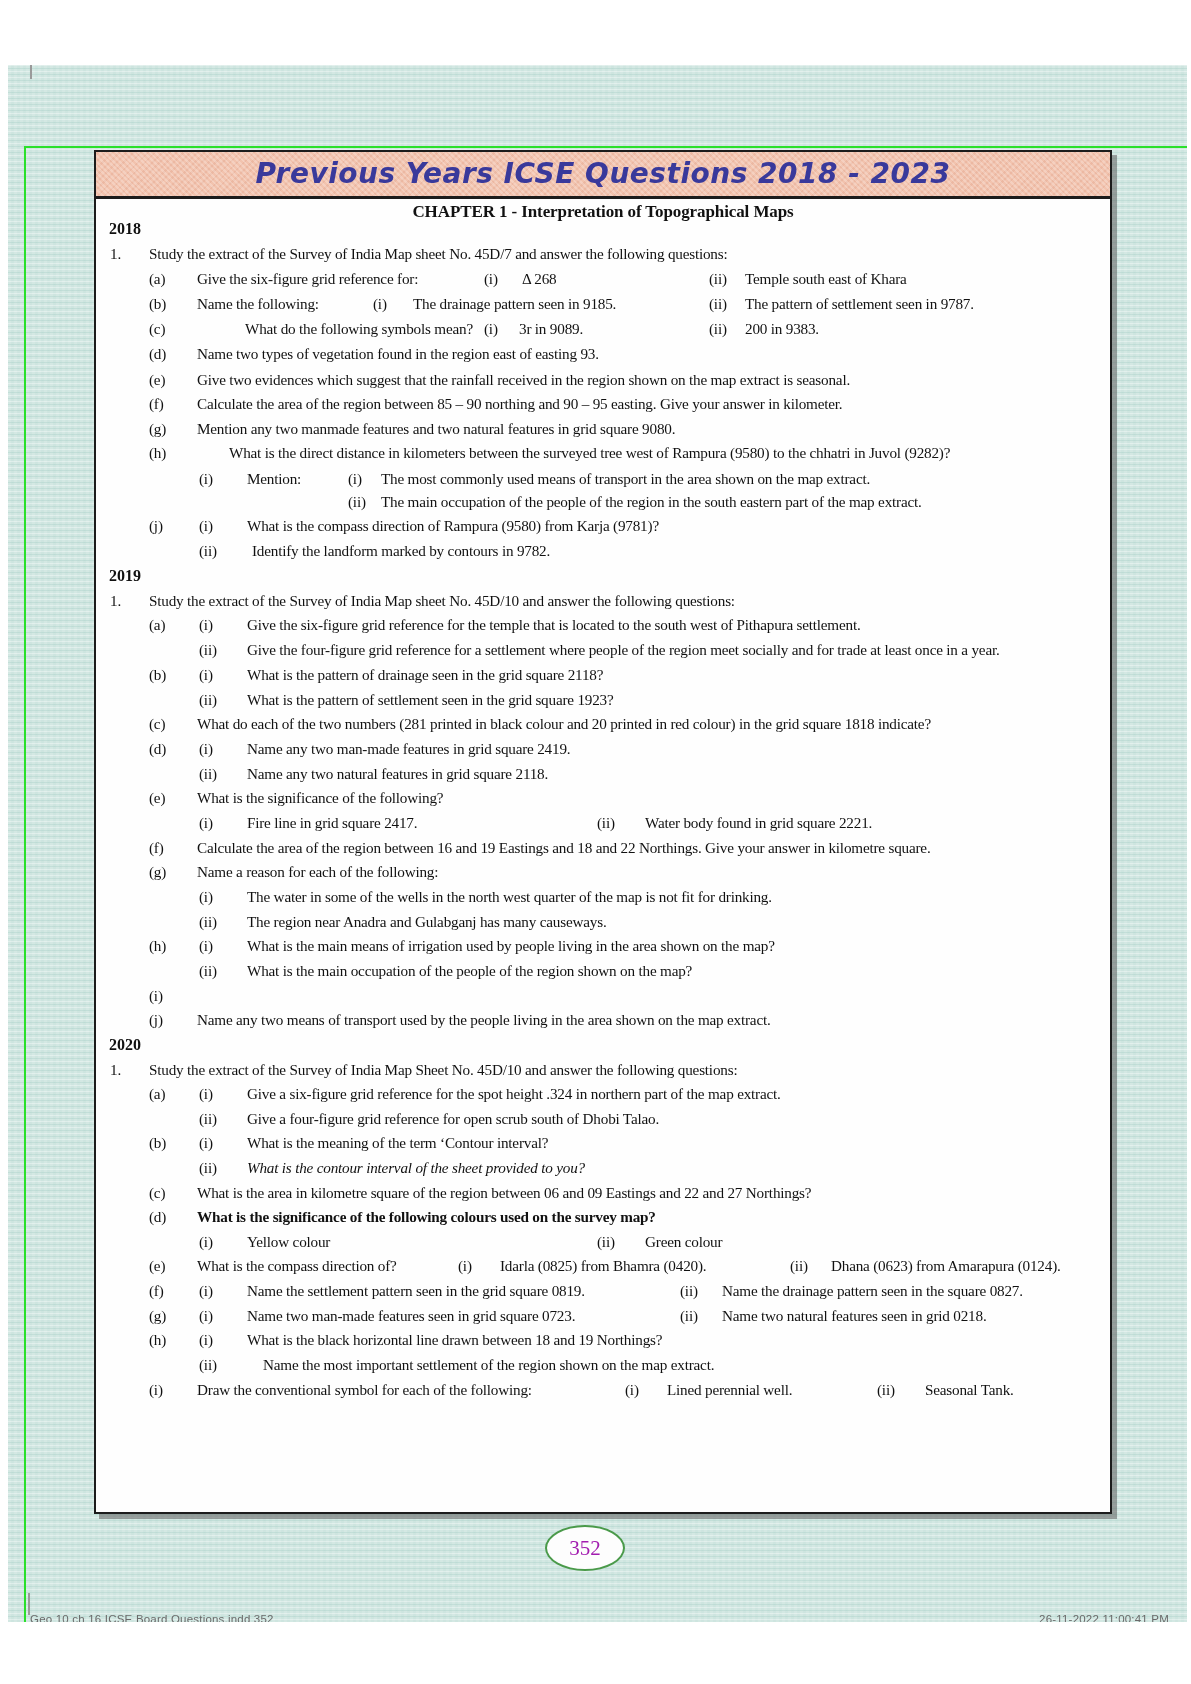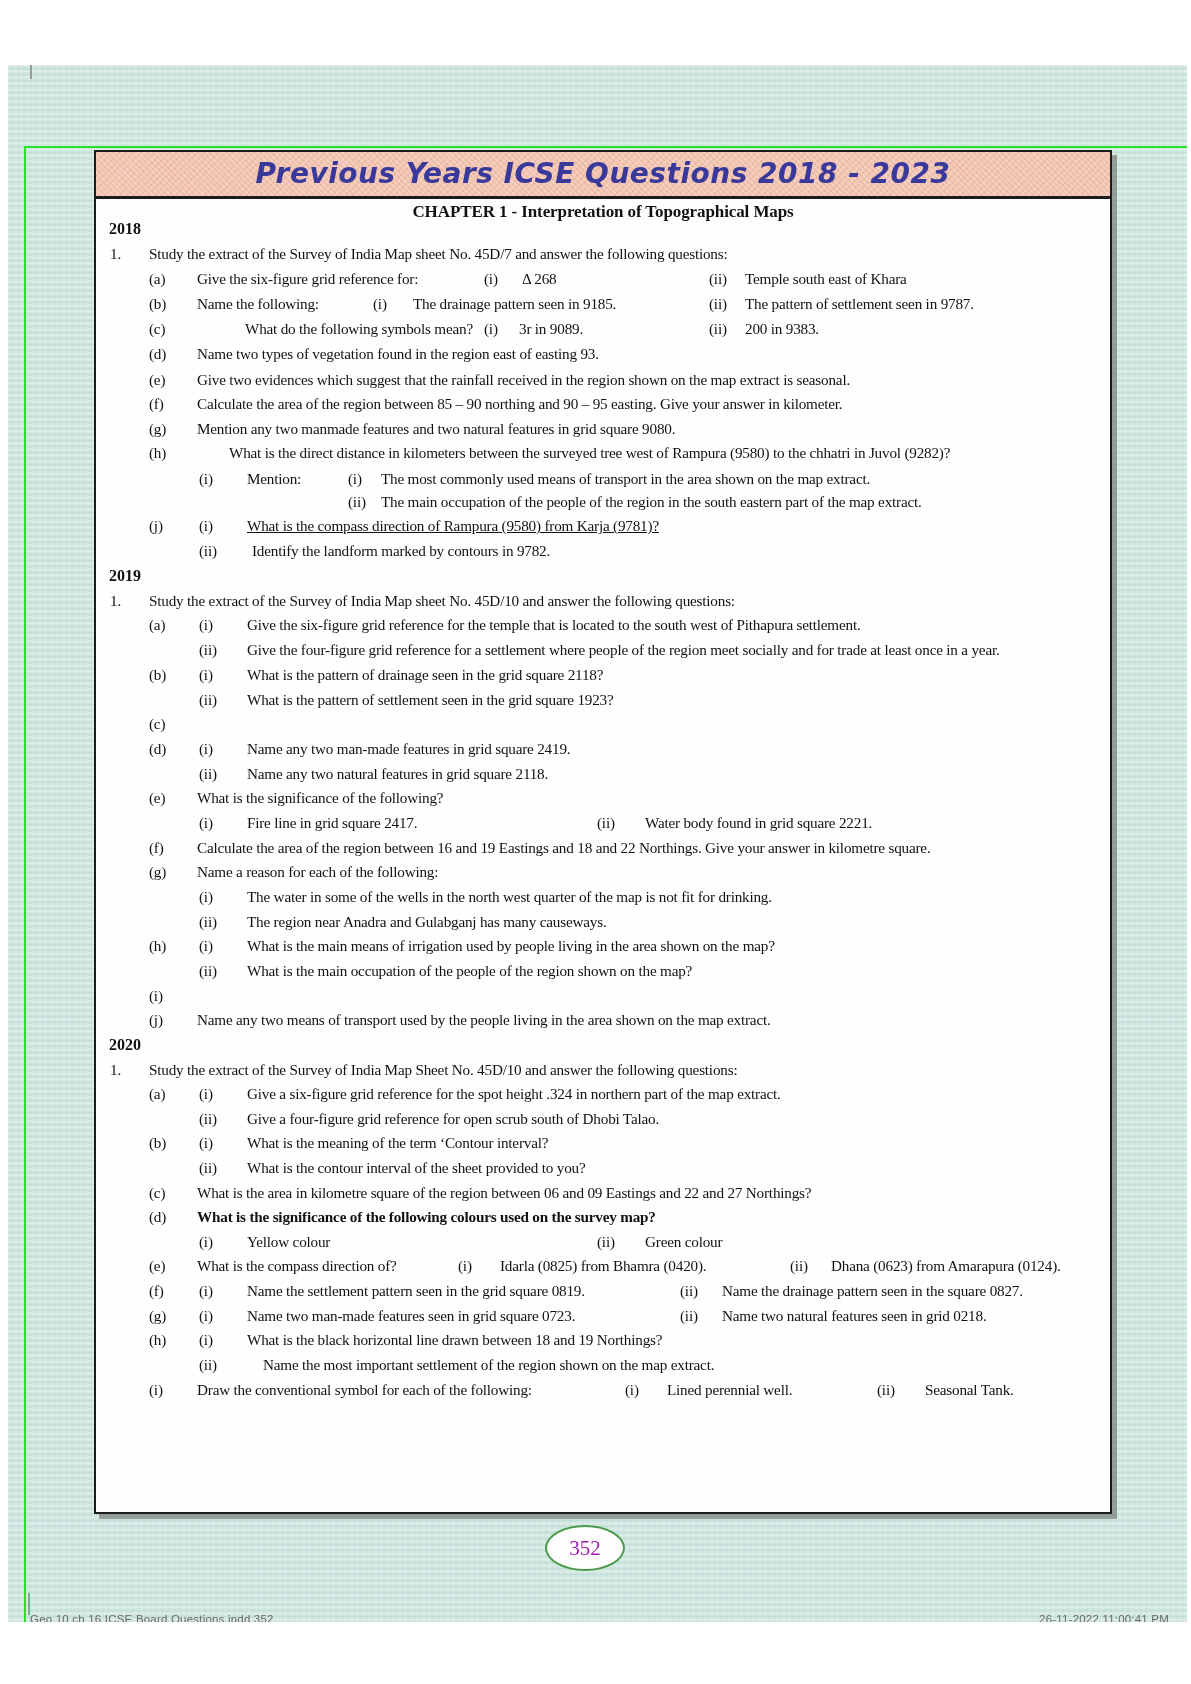--- a/index.html
+++ b/index.html
@@ -131,21 +131,21 @@
           <span style="left: 252px;">(i)</span>
           <span style="left: 285px;">The most commonly used means of transport in the area shown on the map extract.</span>
         </div>
         <div class="line" style="top: 341px;">
           <span style="left: 252px;">(ii)</span>
           <span style="left: 285px;">The main occupation of the people of the region in the south eastern part of the map extract.</span>
         </div>
         <div class="line" style="top: 365px;">
           <span style="left: 53px;">(j)</span>
           <span style="left: 103px;">(i)</span>
-          <span style="left: 151px; text-decoration: underline;">What is the compass direction of Rampura (9580) from Karja (9781)?</span>
+          <span style="left: 151px;">What is the compass direction of Rampura (9580) from Karja (9781)?</span>
         </div>
         <div class="line" style="top: 390px;">
           <span style="left: 103px;">(ii)</span>
           <span style="left: 156px;">Identify the landform marked by contours in 9782.</span>
         </div>
         <div class="line" style="top: 415px;">
           <span class="bold" style="left: 13px;">2019</span>
         </div>
         <div class="line" style="top: 440px;">
           <span style="left: 14px;">1.</span>
@@ -164,20 +164,21 @@
           <span style="left: 53px;">(b)</span>
           <span style="left: 103px;">(i)</span>
           <span style="left: 151px;">What is the pattern of drainage seen in the grid square 2118?</span>
         </div>
         <div class="line" style="top: 539px;">
           <span style="left: 103px;">(ii)</span>
           <span style="left: 151px;">What is the pattern of settlement seen in the grid square 1923?</span>
         </div>
         <div class="line" style="top: 563px;">
           <span style="left: 53px;">(c)</span>
+          <span style="left: 101px;">What do each of the two numbers (281 printed in black colour and 20 printed in red colour) in the grid square 1818 indicate?</span>
         </div>
         <div class="line" style="top: 588px;">
           <span style="left: 53px;">(d)</span>
           <span style="left: 103px;">(i)</span>
           <span style="left: 151px;">Name any two man-made features in grid square 2419.</span>
         </div>
         <div class="line" style="top: 613px;">
           <span style="left: 103px;">(ii)</span>
           <span style="left: 151px;">Name any two natural features in grid square 2118.</span>
         </div>
@@ -239,21 +240,21 @@
           <span style="left: 103px;">(ii)</span>
           <span style="left: 151px;">Give a four-figure grid reference for open scrub south of Dhobi Talao.</span>
         </div>
         <div class="line" style="top: 982px;">
           <span style="left: 53px;">(b)</span>
           <span style="left: 103px;">(i)</span>
           <span style="left: 151px;">What is the meaning of the term ‘Contour interval?</span>
         </div>
         <div class="line" style="top: 1007px;">
           <span style="left: 103px;">(ii)</span>
-          <span style="left: 151px;">What is the contour interval of the sheet provided to you?</span>
+          <span style="left: 151px; font-style: italic;">What is the contour interval of the sheet provided to you?</span>
         </div>
         <div class="line" style="top: 1032px;">
           <span style="left: 53px;">(c)</span>
           <span style="left: 101px;">What is the area in kilometre square of the region between 06 and 09 Eastings and 22 and 27 Northings?</span>
         </div>
         <div class="line" style="top: 1056px;">
           <span style="left: 53px;">(d)</span>
           <span style="left: 101px; font-weight: bold;">What is the significance of the following colours used on the survey map?</span>
         </div>
         <div class="line" style="top: 1081px;">

